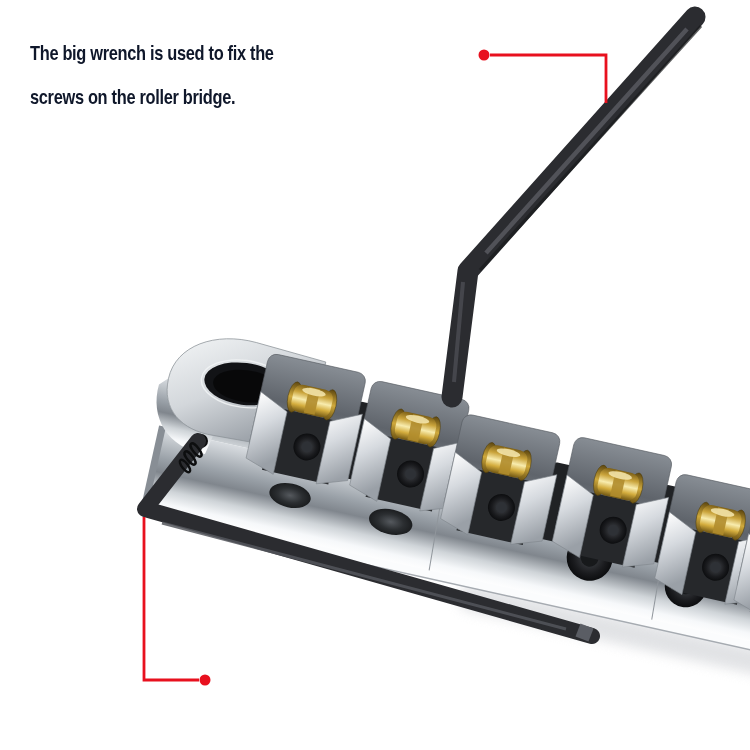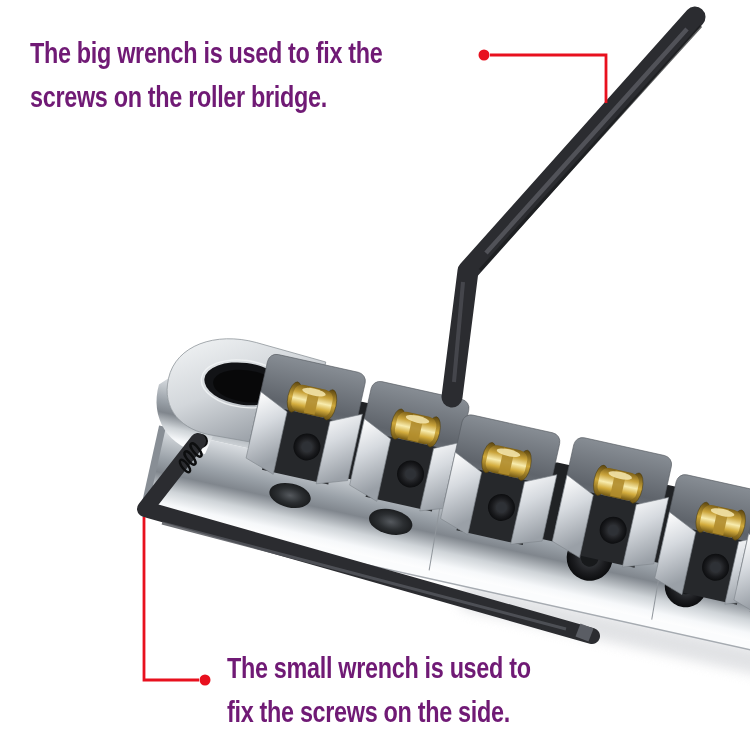--- a/index.html
+++ b/index.html
@@ -2,22 +2,22 @@
 <html><head>
 <meta charset="utf-8">
 <style>
   html,body{margin:0;padding:0;background:#ffffff;}
   .photo-frame{
     position:relative;width:750px;height:750px;background:#ffffff;
     overflow:hidden;font-family:"Liberation Sans",sans-serif;
   }
   .photo-svg{position:absolute;left:0;top:0;}
   .caption{
-    position:absolute;color:#701a75;font-weight:700;
-    font-size:30px;line-height:44px;letter-spacing:-0.4px;white-space:nowrap;
+    position:absolute;color:#0f172a;font-weight:700;
+    font-size:21px;line-height:44px;letter-spacing:-0.4px;white-space:nowrap;
   }
   .cap-line{display:block;transform:scaleX(0.78);transform-origin:0 0;}
   #top-caption{left:30px;top:31px;}
   #bottom-caption{left:227px;top:646px;}
 </style>
 </head>
 <body>
 
 <div class="photo-frame">
 
@@ -157,18 +157,14 @@
     <g>
       <path d="M 144 517 L 144 680 L 199 680" fill="none" stroke-width="2.8" stroke="#e8101e"></path>
       <circle cx="205" cy="680" r="5.5" fill="#e8101e"></circle>
     </g>
   </svg>
 
   <div class="caption" id="top-caption">
     <span class="cap-line">The big wrench is used to fix the</span>
     <span class="cap-line">screws on the roller bridge.</span>
   </div>
-  <div class="caption" id="bottom-caption">
-    <span class="cap-line">The small wrench is used to</span>
-    <span class="cap-line">fix the screws on the side.</span>
-  </div>
 
 </div>
 
 </body></html>

